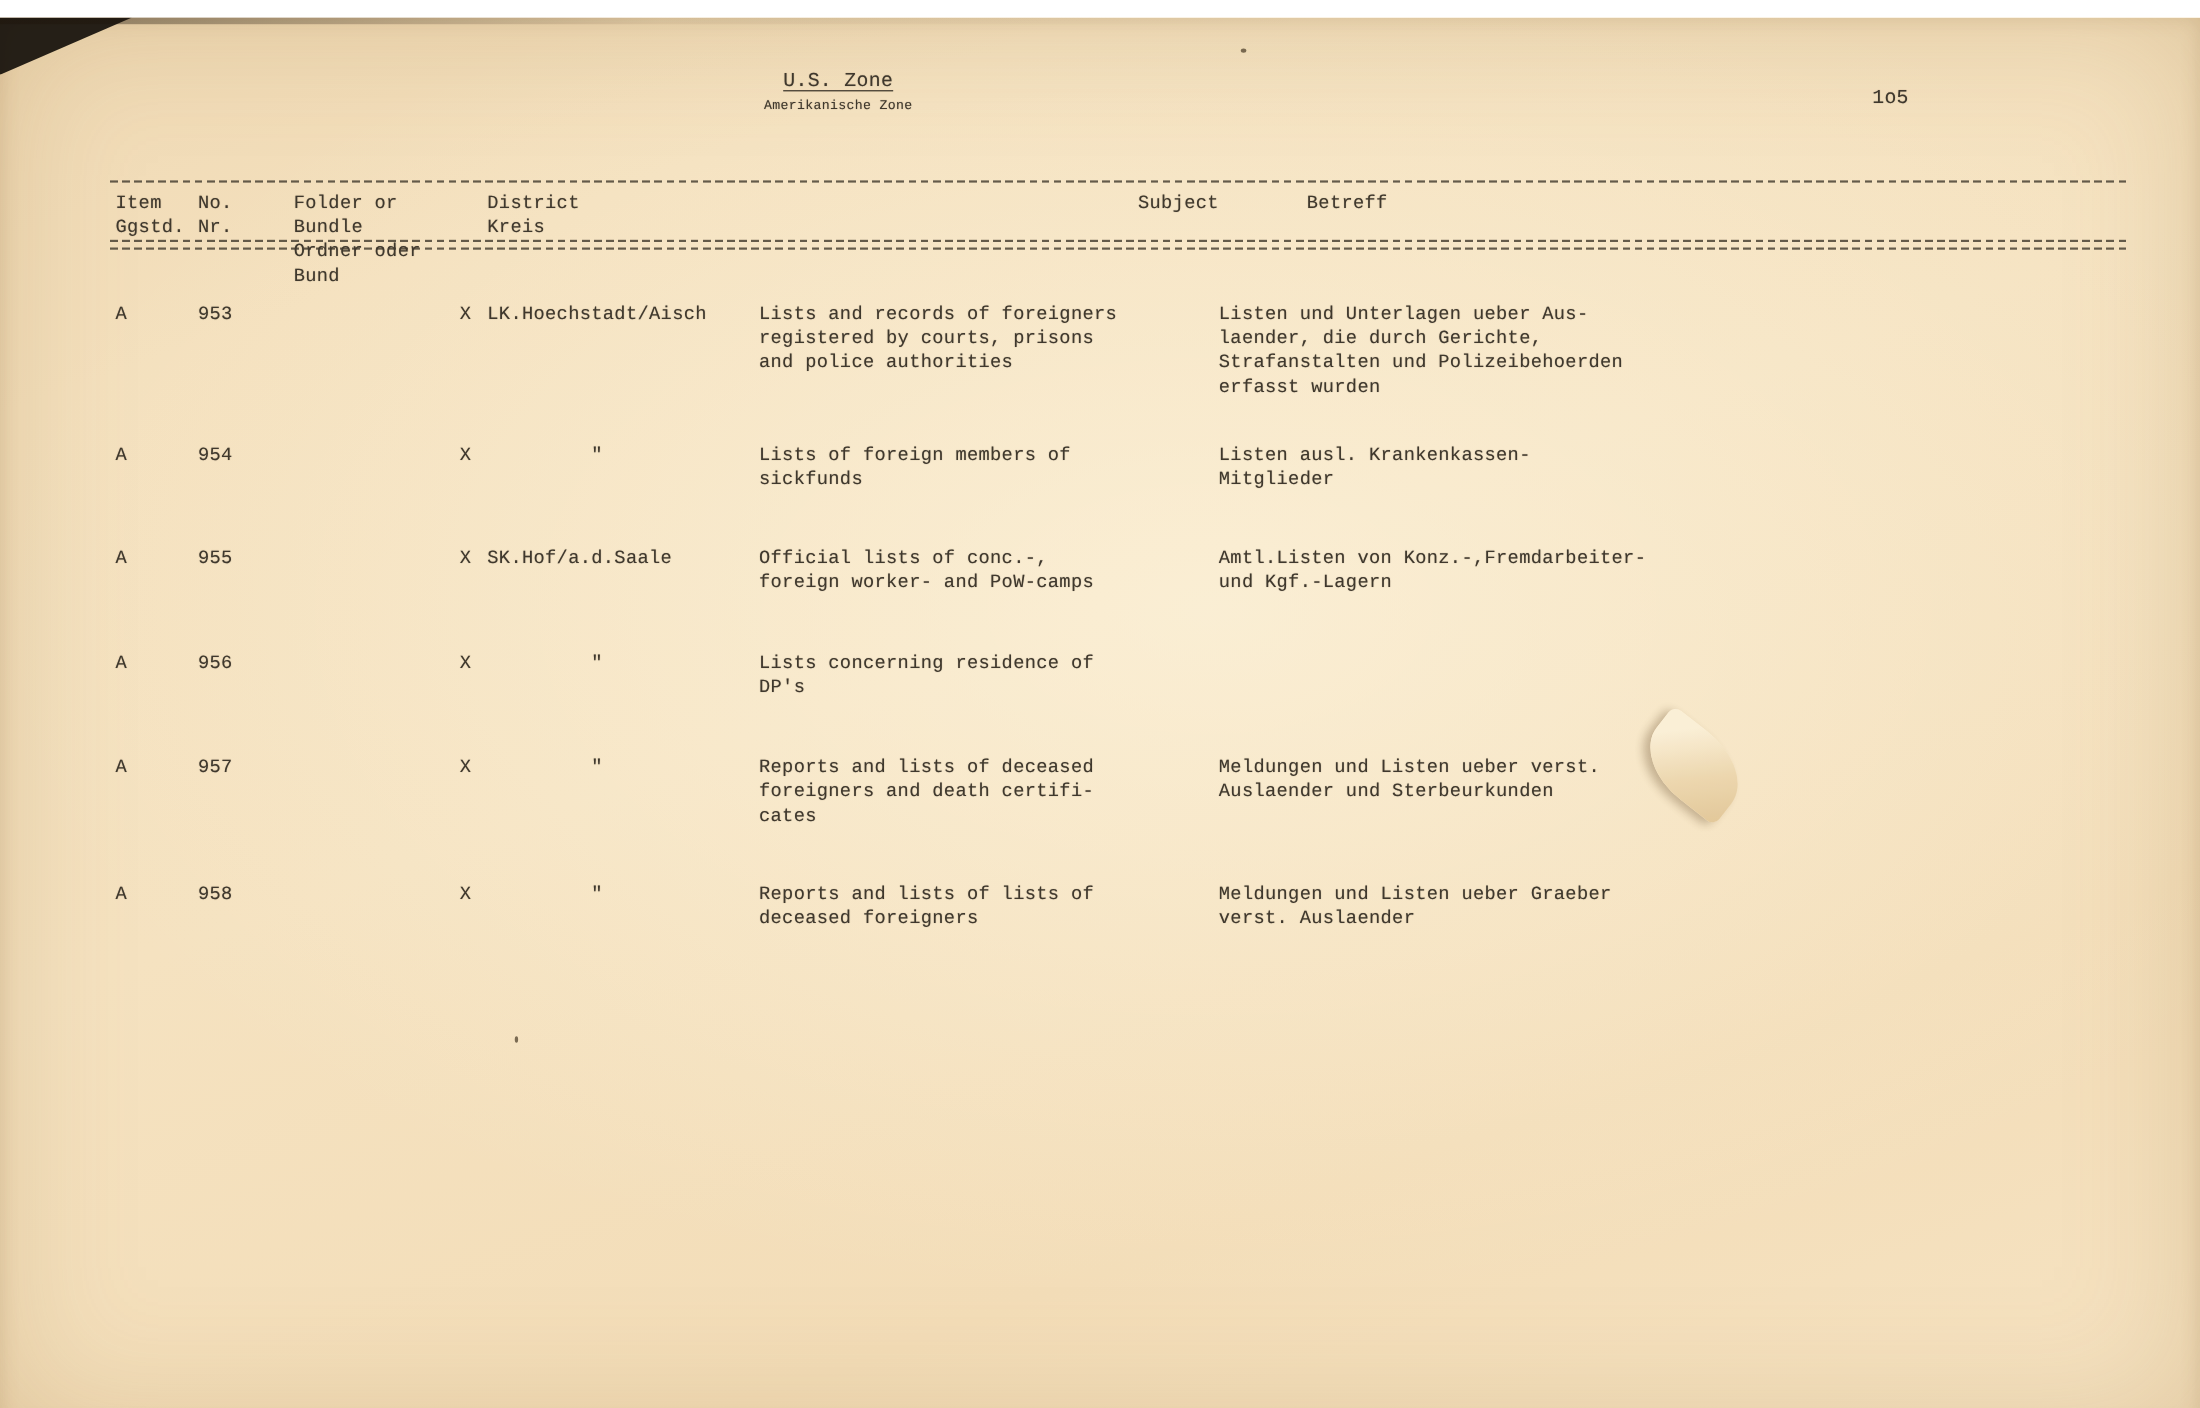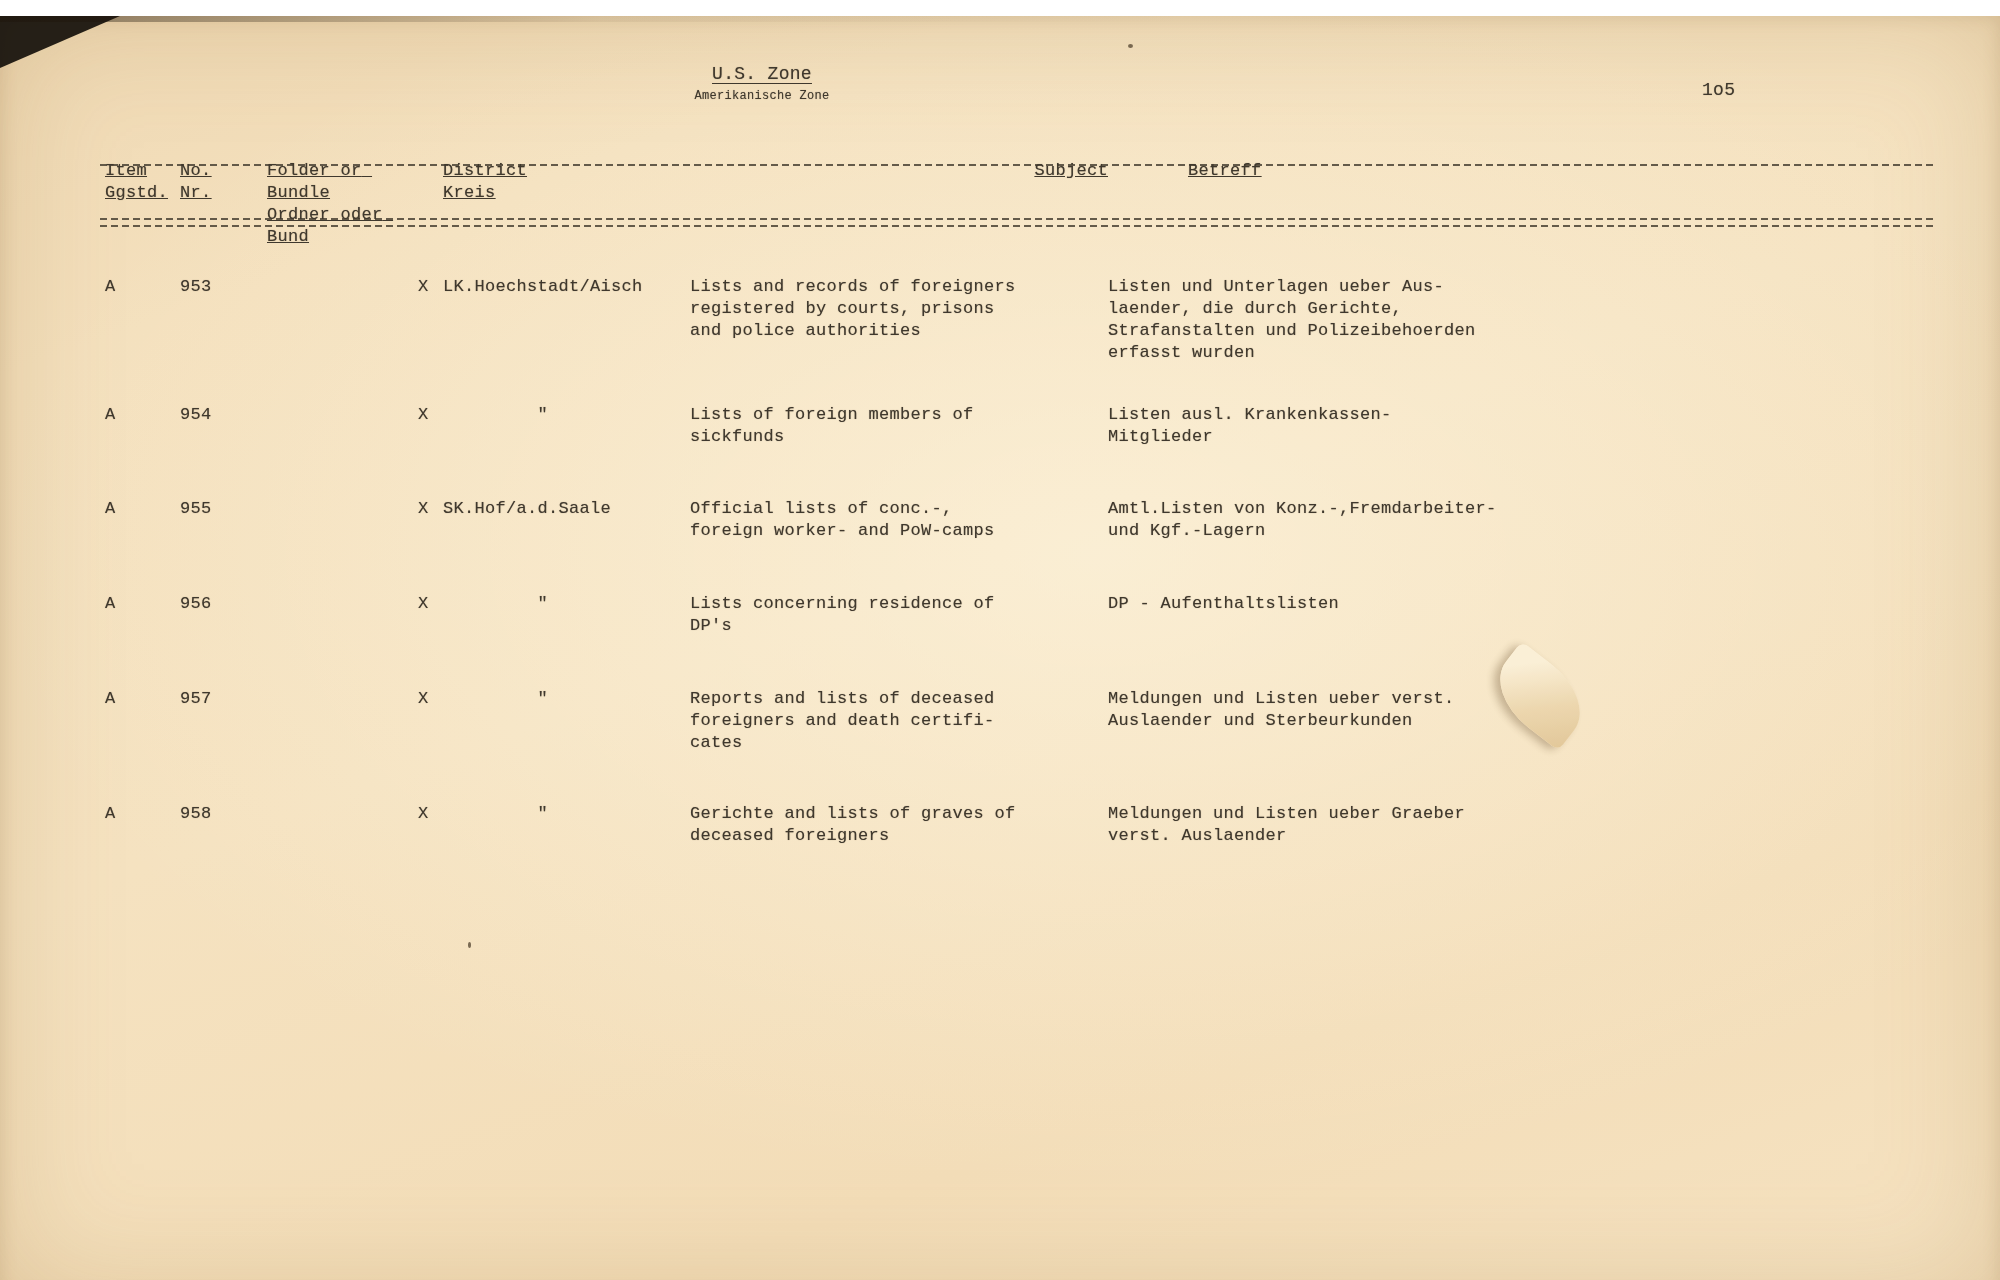--- a/index.html
+++ b/index.html
@@ -56,21 +56,21 @@
 
   
   .grid-row{
     position:absolute; left:0; width:1980px;
     display:grid;
     grid-template-columns:105px 75px 87px 151px 25px 247px 418px 1fr;
     font-size:17px; line-height:22px;
   }
   .grid-row .c{ white-space:pre-wrap; }
   .spacer{ }
-  .header-row{ top:144px;text-decoration:underline; }
+  .header-row{ top:159px; }
   .h-subject{ padding-left:86px;text-align:right; }
   .h-betreff{ padding-left:80px; }
 
   .row-0{ top:260px; }
   .row-1{ top:388px; }
   .row-2{ top:482px; }
   .row-3{ top:577px; }
   .row-4{ top:672px; }
   .row-5{ top:787px; }
 </style>
@@ -154,21 +154,20 @@
 
   <div class="grid-row row-3">
     <div class="c spacer"></div>
     <div class="c">A</div>
     <div class="c">956</div>
     <div class="c"></div>
     <div class="c">X</div>
     <div class="c">         "</div>
     <div class="c">Lists concerning residence of
 DP's</div>
-    <div class="c">DP - Aufenthaltslisten</div>
   </div>
 
   <div class="grid-row row-4">
     <div class="c spacer"></div>
     <div class="c">A</div>
     <div class="c">957</div>
     <div class="c"></div>
     <div class="c">X</div>
     <div class="c">         "</div>
     <div class="c">Reports and lists of deceased
@@ -178,19 +177,19 @@
 Auslaender und Sterbeurkunden</div>
   </div>
 
   <div class="grid-row row-5">
     <div class="c spacer"></div>
     <div class="c">A</div>
     <div class="c">958</div>
     <div class="c"></div>
     <div class="c">X</div>
     <div class="c">         "</div>
-    <div class="c">Gerichte and lists of graves of
+    <div class="c">Reports and lists of lists of
 deceased foreigners</div>
     <div class="c">Meldungen und Listen ueber Graeber
 verst. Auslaender</div>
   </div>
 
 </div>
 
 </body></html>

